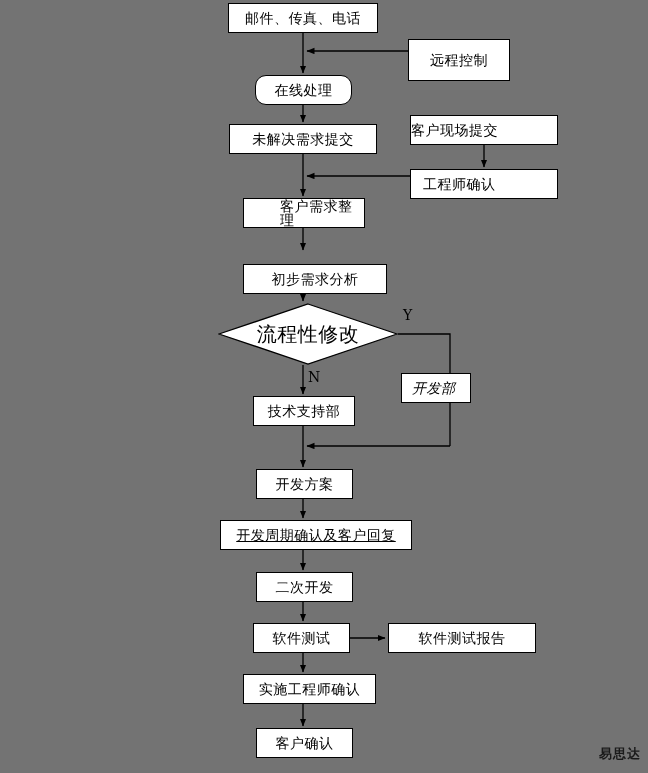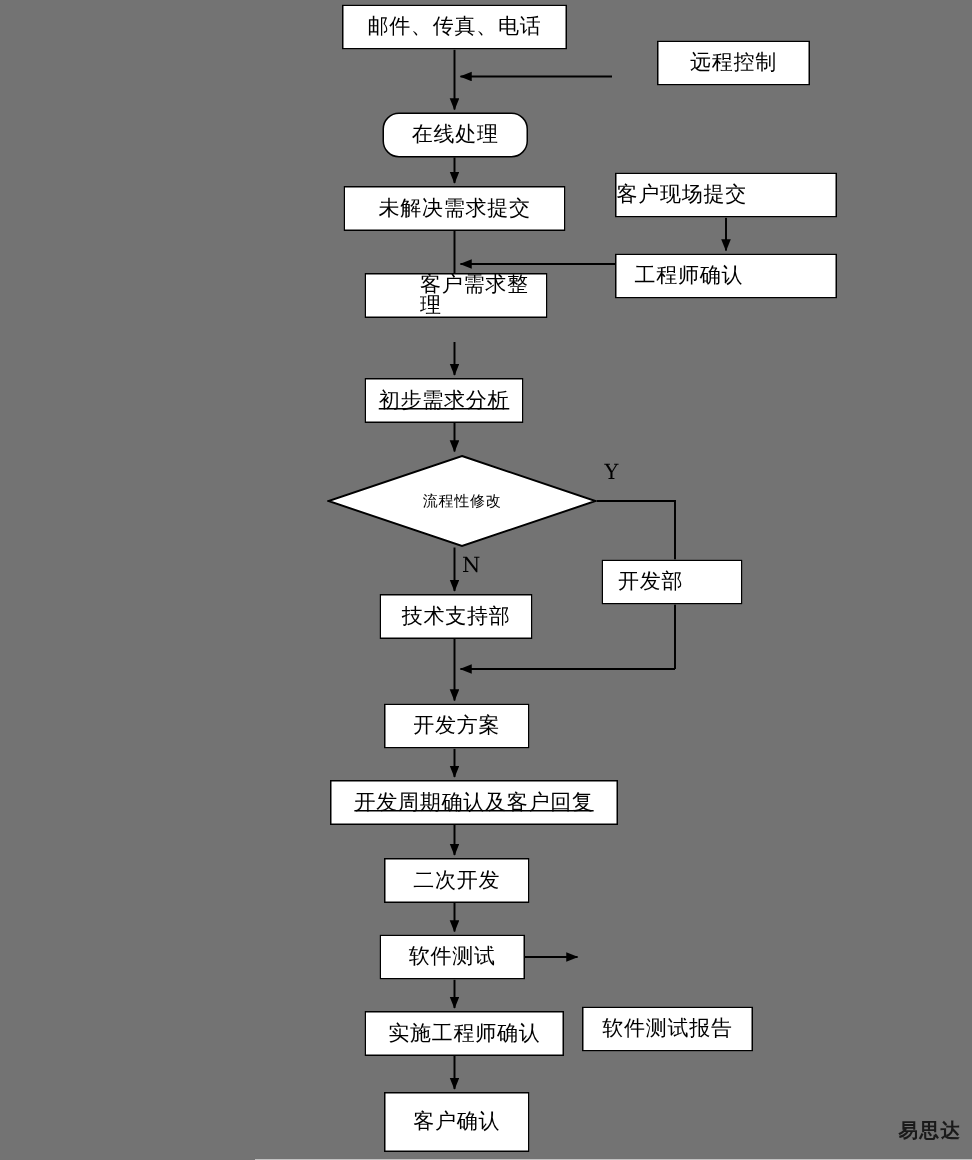--- a/index.html
+++ b/index.html
@@ -44,21 +44,21 @@
   }
   .node-diamond .dlabel {
     position: absolute;
     left: 0;
     top: 0;
     width: 100%;
     height: 100%;
     display: flex;
     align-items: center;
     justify-content: center;
-    font-size: 10px;
+    font-size: 20px;
     color: #000000;
     letter-spacing: 0.5px;
   }
   .edge-label {
     position: absolute;
     font-size: 14px;
     font-family: "DejaVu Serif", "Liberation Serif", serif;
     color: #000000;
     z-index: 4;
   }
@@ -118,56 +118,56 @@
       <line x1="303" y1="653" x2="303" y2="672" marker-end="url(#arrow)"></line>
 
       <line x1="303" y1="704" x2="303" y2="726" marker-end="url(#arrow)"></line>
     </g>
   </svg>
 
   <div class="node-box" style="left:228px; top:3px; width:150px; height:30px;">
     <span>邮件、传真、电话</span>
   </div>
 
-  <div class="node-box" style="left:408px; top:27px; width:102px; height:30px;margin-left:30px;">
+  <div class="node-box" style="left:408px; top:39px; width:102px; height:42px;">
     <span>远程控制</span>
   </div>
 
   <div class="node-box" style="left:255px; top:75px; width:97px; height:30px;border-radius:11px;">
     <span>在线处理</span>
   </div>
 
   <div class="node-box" style="left:229px; top:124px; width:148px; height:30px;">
     <span>未解决需求提交</span>
   </div>
 
   <div class="node-box" style="left:410px; top:115px; width:148px; height:30px; justify-content:flex-start; ">
     <span>客户现场提交</span>
   </div>
 
   <div class="node-box" style="left:410px; top:169px; width:148px; height:30px; justify-content:flex-start; padding-left:12px;">
     <span>工程师确认</span>
   </div>
 
-  <div class="node-box" style="left:243px; top:182px; width:122px; height:30px;padding-left:36px;">
+  <div class="node-box" style="left:243px; top:198px; width:122px; height:30px;padding-left:36px;">
     <span>客户需求整理</span>
   </div>
 
-  <div class="node-box" style="left:243px; top:252px; width:106px; height:30px;text-decoration:underline;">
+  <div class="node-box" style="left:243px; top:264px; width:144px; height:30px;">
     <span>初步需求分析</span>
   </div>
 
   <div class="node-diamond" style="left:218px; top:303px; width:180px; height:62px;">
     <svg width="180" height="62" viewBox="0 0 180 62" xmlns="http://www.w3.org/2000/svg">
       <polygon points="90,1 179,31 90,61 1,31" fill="#ffffff" stroke="#000000" stroke-width="1.3"></polygon>
     </svg>
     <span class="dlabel">流程性修改</span>
   </div>
 
-  <div class="node-box" style="left:401px; top:373px; width:94px; height:30px; justify-content:flex-start; padding-left:10px;">
+  <div class="node-box" style="left:401px; top:373px; width:70px; height:30px; justify-content:flex-start; padding-left:10px;font-style:italic;">
     <span>开发部</span>
   </div>
 
   <div class="node-box" style="left:253px; top:396px; width:102px; height:30px;">
     <span>技术支持部</span>
   </div>
 
   <div class="node-box" style="left:256px; top:469px; width:97px; height:30px;">
     <span>开发方案</span>
   </div>
@@ -177,29 +177,29 @@
   </div>
 
   <div class="node-box" style="left:256px; top:572px; width:97px; height:30px;">
     <span>二次开发</span>
   </div>
 
   <div class="node-box" style="left:253px; top:623px; width:97px; height:30px;">
     <span>软件测试</span>
   </div>
 
-  <div class="node-box" style="left:388px; top:623px; width:114px; height:30px;margin-top:48px;">
+  <div class="node-box" style="left:388px; top:623px; width:148px; height:30px;">
     <span>软件测试报告</span>
   </div>
 
   <div class="node-box" style="left:243px; top:674px; width:133px; height:30px;">
     <span>实施工程师确认</span>
   </div>
 
-  <div class="node-box" style="left:256px; top:728px; width:97px; height:40px;">
+  <div class="node-box" style="left:256px; top:728px; width:97px; height:30px;">
     <span>客户确认</span>
   </div>
 
   <div class="edge-label" style="left:403px; top:307px;">Y</div>
 
   <div class="edge-label" style="left:308px; top:369px;">N</div>
 
   <div class="watermark" style="left:599px; top:745px;font-weight:bold;">易思达</div>
 
 </div>

